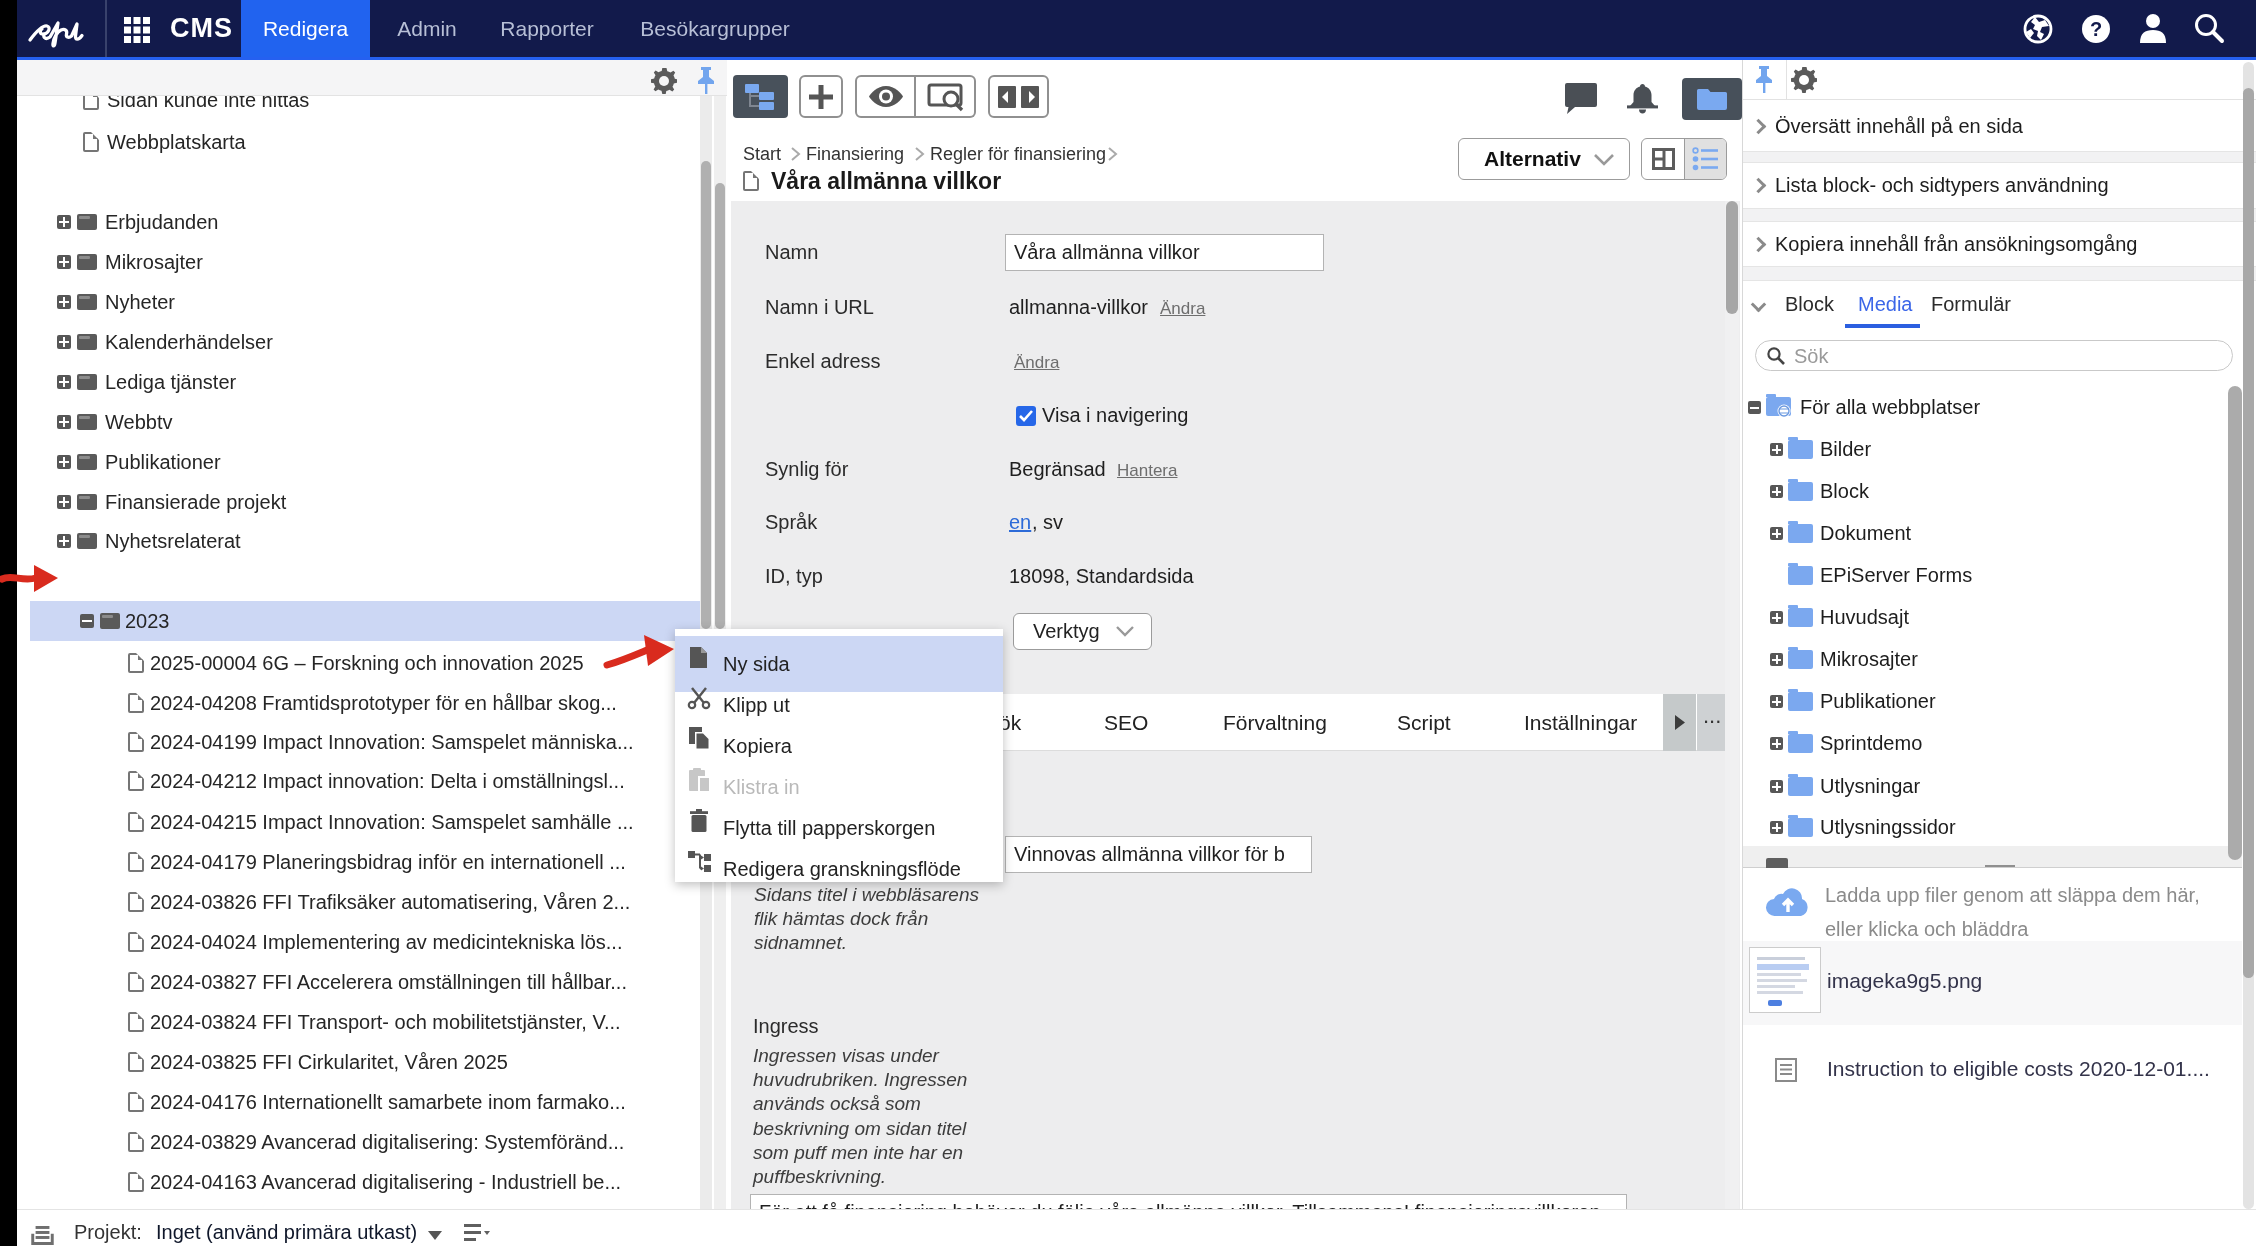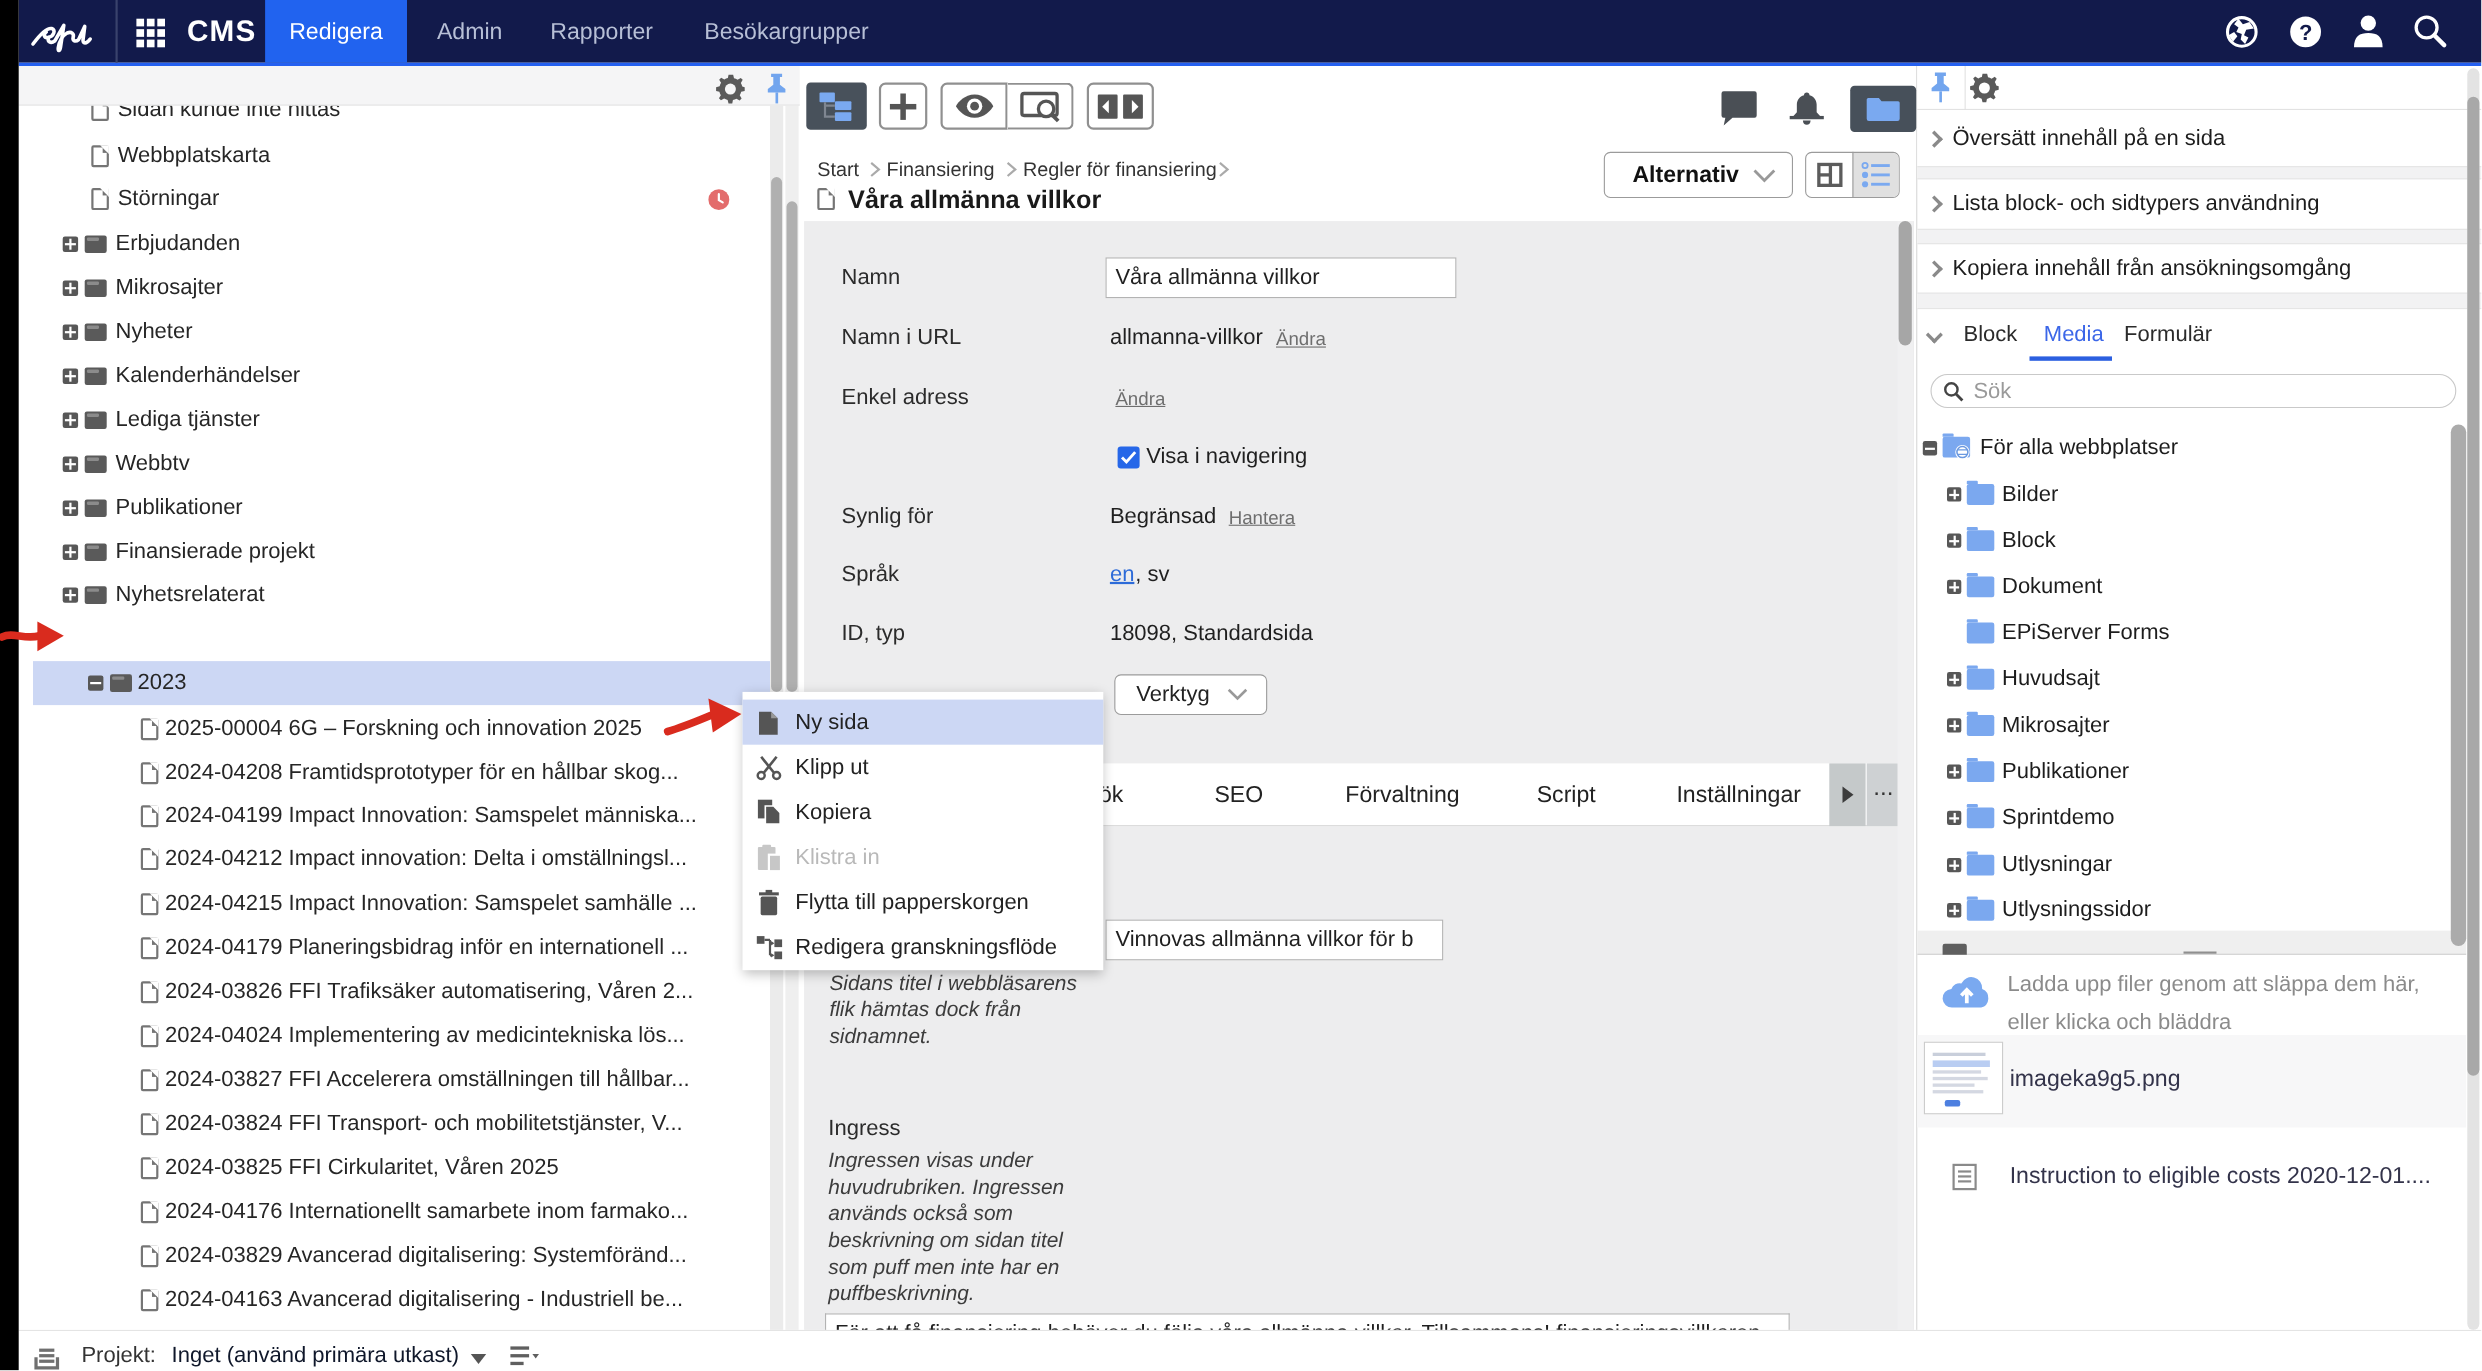--- a/index.html
+++ b/index.html
@@ -48,21 +48,21 @@
 .glink { position:absolute; font-size:17px; color:#6e6e6e; text-decoration:underline; white-space:nowrap; z-index:6; }
 .input { position:absolute; background:#fff; border:1px solid #b3b3b3; font-size:20px; color:#1f1f1f; padding-left:8px; z-index:6; white-space:nowrap; overflow:hidden; }
 .ital { position:absolute; font-style:italic; font-size:19px; color:#3c3c3c; white-space:nowrap; z-index:6; }
 
 
 #tabsbar { left:731px; top:694px; width:996px; height:57px; background:#fff; border-bottom:1px solid #dcdcdc; z-index:5; }
 .tabtxt { position:absolute; top:694px; height:57px; line-height:57px; font-size:21px; color:#222; z-index:5; white-space:nowrap; }
 
 
 #ctxmenu { left:675px; top:629px; width:328px; height:253px; background:#fff; box-shadow:0 3px 10px rgba(0,0,0,.25); z-index:30; }
-.mrow { position:absolute; left:0; width:328px; height:41px; font-size:20px; color:#222; }
+.mrow { position:absolute; left:0; width:328px; height:56px; font-size:20px; color:#222; }
 .mrow .txt { position:absolute; left:48px; top:50%; transform:translateY(-50%); white-space:nowrap; }
 
 
 #rightpanel { left:1742px; top:60px; width:514px; height:1186px; background:#fff; border-left:1px solid #d8d8d8; z-index:5; }
 .chev { position:absolute; width:11px; height:11px; border-right:3px solid #8a8a8a; border-bottom:3px solid #8a8a8a; z-index:6; }
 .rtxt { position:absolute; font-size:20px; color:#1d1d1d; white-space:nowrap; z-index:6; }
 .bfolder { position:absolute; width:25px; height:19px; background:#7ba8ef; border-radius:2px; z-index:6; }
 .bfolder:before { content:""; position:absolute; left:0; top:-3px; width:10px; height:3px; background:#7ba8ef; border-radius:1px 1px 0 0; }
 .rexp { position:absolute; width:13px; height:13px; background:#575757; border-radius:2px; z-index:7; }
 .rexp:before { content:""; position:absolute; left:2px; top:5.5px; width:9px; height:2px; background:#fff; }
@@ -121,28 +121,20 @@
   <div class="abs" id="leftpanel"></div>
 
   <div class="trow" style="top:80px;">
       <span class="pageicon" style="left:83px;"></span>
       <span class="txt" style="left:107px;">Sidan kunde inte hittas</span>
     </div>
   <div class="trow" style="top:122px;">
       <span class="pageicon" style="left:83px;"></span>
       <span class="txt" style="left:107px;">Webbplatskarta</span>
     </div>
-  <div class="trow" style="top:161px;">
-      <span class="pageicon" style="left:83px;"></span>
-      <span class="txt" style="left:107px;">Störningar</span>
-    <svg style="left:644px; top:11px;" width="19" height="19" viewBox="0 0 19 19">
-        <circle cx="9.5" cy="9.5" r="9.5" fill="#e36c6c"></circle>
-        <path d="M9.5 4.5 L9.5 10 L13 12" stroke="#fff" stroke-width="2" fill="none" stroke-linecap="round"></path>
-      </svg>
-  </div>
   <div class="trow" style="top:202px;">
       <span class="expander plus" style="left:57px;"></span>
       <span class="foldericon" style="left:77px;"></span>
       <span class="txt" style="left:105px;">Erbjudanden</span>
     </div>
   <div class="trow" style="top:242px;">
       <span class="expander plus" style="left:57px;"></span>
       <span class="foldericon" style="left:77px;"></span>
       <span class="txt" style="left:105px;">Mikrosajter</span>
     </div>

